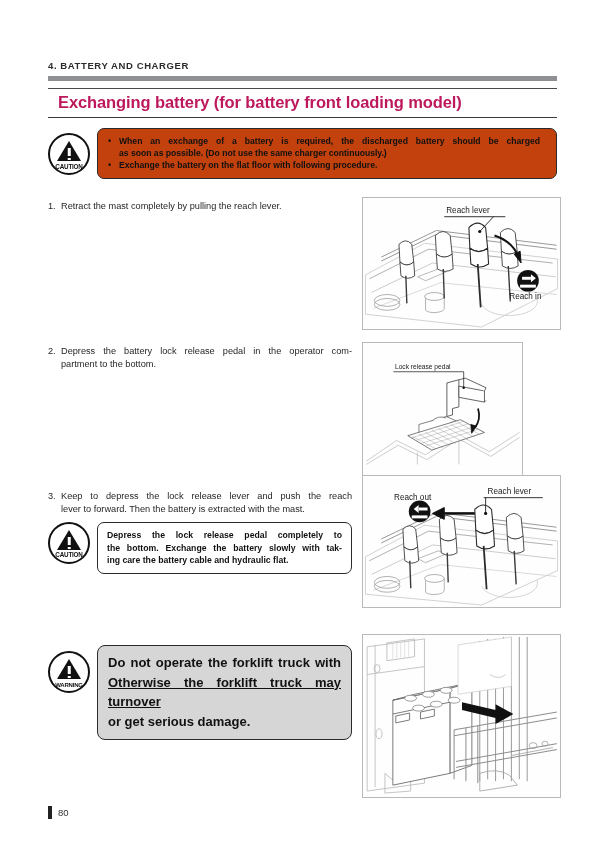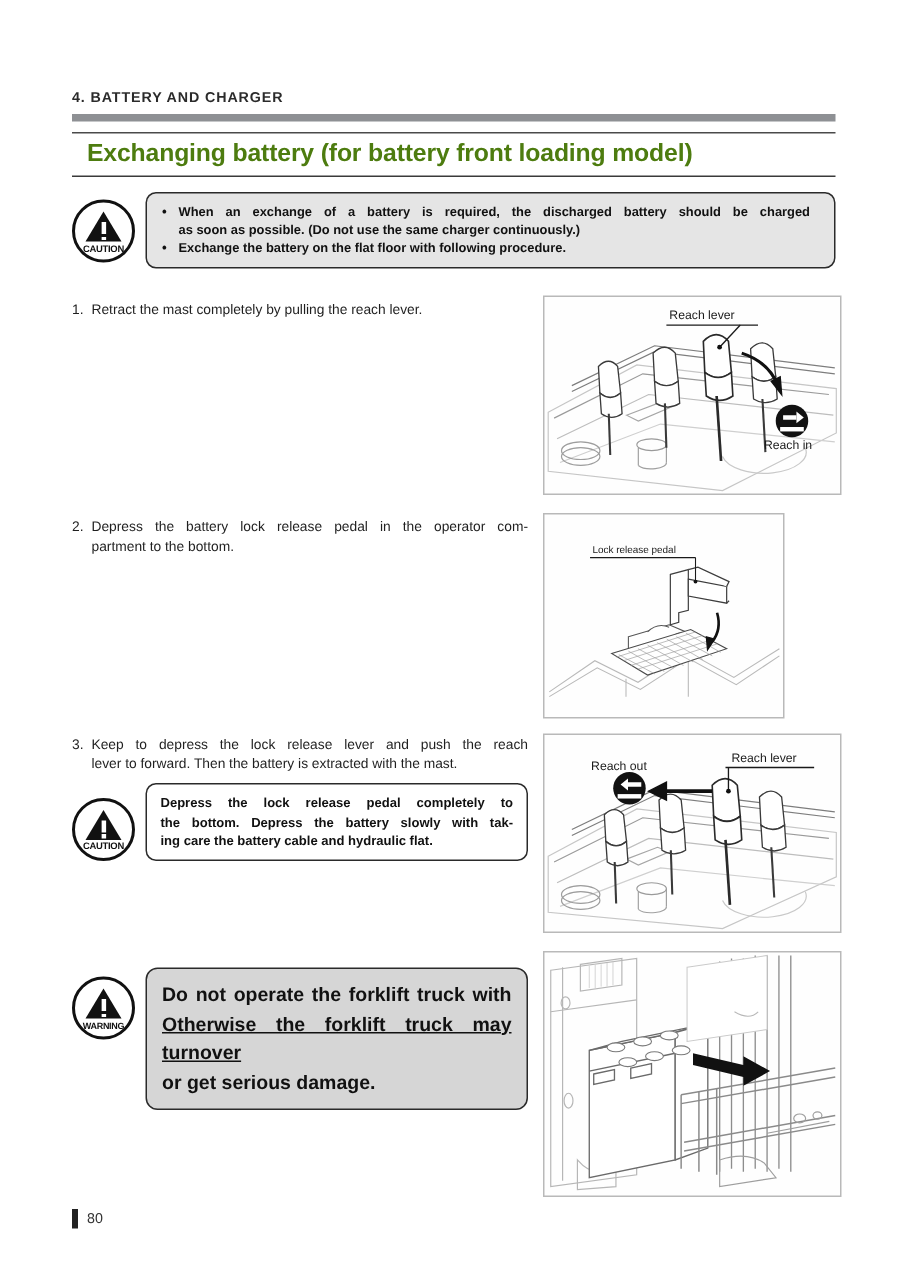--- a/index.html
+++ b/index.html
@@ -56,21 +56,21 @@
     background: #4a4a4a;
   }
   .title-rule-bottom {
     width: 100%;
     height: 1.4px;
     background: #3a3a3a;
   }
   .title-text {
     font-size: 16.5px;
     font-weight: bold;
-    color: #4d7c0f;
+    color: #be185d;
     padding: 4px 0 5px 10px;
     letter-spacing: -0.1px;
     white-space: nowrap;
   }
 
   
   .alert-icon {
     width: 42px;
     height: 42px;
     border-radius: 50%;
@@ -130,21 +130,21 @@
     width: 509px;
     display: flex;
     align-items: center;
   }
   .caution-top .alert-icon { margin-top: 2px; }
   .caution-top .box {
     margin-left: 7px;
     flex: 1;
     border: 1.2px solid #2a2a2a;
     border-radius: 7px;
-    background: #e5e5e5;
+    background: #c2410c;
     padding: 6px 16px 6px 10px;
     box-sizing: border-box;
   }
   ul.bullets {
     margin: 0;
     padding: 0;
     list-style: none;
   }
   ul.bullets li {
     position: relative;
@@ -182,21 +182,21 @@
   }
   .step-body {
     flex: 1;
   }
 
   
   .caution-inline {
     position: absolute;
     left: 48px;
     display: flex;
-    align-items: flex-end;
+    align-items: flex-start;
     width: 304px;
   }
   .caution-inline .box {
     margin-left: 7px;
     flex: 1;
     border: 1.2px solid #2a2a2a;
     border-radius: 7px;
     background: #fff;
     padding: 6px 9px;
     box-sizing: border-box;
@@ -453,26 +453,26 @@
 
   <div class="caution-inline" style="top:522px;">
     <div class="alert-icon caution">
       <div class="tri"></div>
       <div class="bang"></div>
       <div class="bang-dot"></div>
       <div class="alert-word">CAUTION</div>
     </div>
     <div class="box">
       <span class="justify-line" style="display:block;">Depress the lock release pedal completely to</span>
-      <span class="justify-line" style="display:block;">the bottom. Depress the battery slowly with tak-</span>
+      <span class="justify-line" style="display:block;">the bottom. Exchange the battery slowly with tak-</span>
       <span style="display:block;">ing care the battery cable and hydraulic flat.</span>
     </div>
   </div>
 
-  <div class="figure" style="left:362px; top:489px; width:199px; height:133px;">
+  <div class="figure" style="left:362px; top:475px; width:199px; height:133px;">
     <svg viewBox="0 0 199 133" xmlns="http://www.w3.org/2000/svg">
       <g fill="none" stroke="#4a4a4a" stroke-width="0.8">
         <path d="M2 82 L62 50 L197 66 L197 96 L120 131 L2 120 Z" stroke="#c6c6c6"></path>
         <path d="M6 86 L66 56 L192 70" stroke="#9a9a9a"></path>
         <path d="M8 100 L70 70 L195 84" stroke="#bdbdbd"></path>
         <path d="M10 116 L78 90 L196 102" stroke="#cfcfcf"></path>
         <path d="M18 64 L74 37 L196 52" stroke="#7d7d7d"></path>
         <path d="M18 68 L74 41 L196 56" stroke="#7d7d7d"></path>
         <path d="M55 84 L76 76 L84 79 L63 88 Z" stroke="#a6a6a6"></path>
         <ellipse cx="24" cy="112" rx="13" ry="6" stroke="#9d9d9d"></ellipse>

